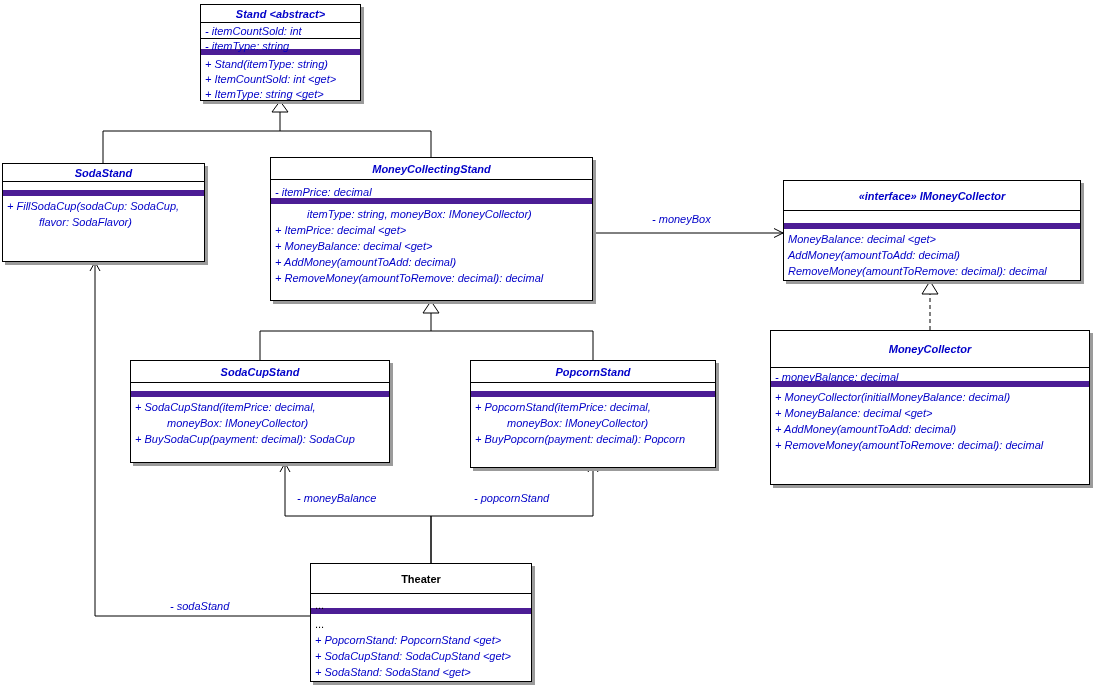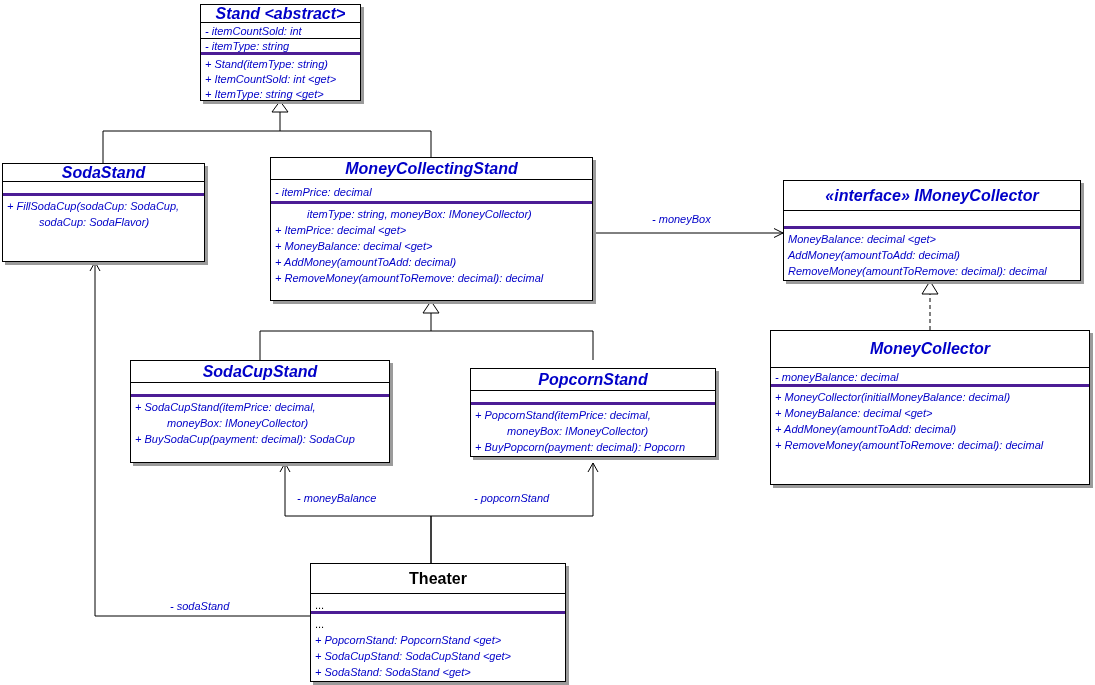--- a/index.html
+++ b/index.html
@@ -17,24 +17,24 @@
   }
   .uml-box{
     position:absolute;z-index:2;
     background:#ffffff;border:1px solid #000;
     box-shadow:3px 3px 0 #9b9b9b;
     display:flex;flex-direction:column;
   }
   .title{
     flex:0 0 auto;height:18px;border-bottom:1px solid #000;
     display:flex;align-items:center;justify-content:center;
-    font-size:16px;font-weight:bold;font-style:italic;color:#0000c8;white-space:nowrap;
+    font-size:11px;font-weight:bold;font-style:italic;color:#0000c8;white-space:nowrap;
   }
   .title.plain{font-style:normal;color:#000}
-  .fields{flex:0 0 auto;border-bottom:3px solid #4c1d95;padding-top:1px;min-height:12px}
+  .fields{flex:0 0 auto;border-bottom:6px solid #4c1d95;padding-top:1px;min-height:12px}
   .methods{flex:1 1 auto;padding-top:2px}
   .member{
     height:16px;line-height:16px;font-size:11px;font-style:italic;
     color:#0000c8;padding-left:4px;white-space:nowrap;
   }
   .member.plain{font-style:normal;color:#000}
   .member.cont{padding-left:36px}
   .rowline{border-bottom:1px solid #000}
 
   
@@ -48,24 +48,24 @@
   .box-mcs .fields{height:24px;padding-top:4px}
   .box-imc{left:783px;top:180px;width:298px;height:101px}
   .box-imc .title{height:30px}
   .box-imc .fields{height:18px}
   .box-mc{left:770px;top:330px;width:320px;height:155px}
   .box-mc .title{height:37px}
   .box-mc .fields{height:19px}
   .box-scs{left:130px;top:360px;width:260px;height:103px}
   .box-scs .title{height:22px}
   .box-scs .fields{height:14px}
-  .box-pcs{left:470px;top:368px;width:246px;height:89px}
+  .box-pcs{left:470px;top:360px;width:246px;height:108px}
   .box-pcs .title{height:22px}
   .box-pcs .fields{height:14px}
-  .box-theater{left:310px;top:563px;width:256px;height:119px}
+  .box-theater{left:310px;top:563px;width:222px;height:119px}
   .box-theater .title{height:30px}
   .box-theater .fields{height:20px;padding-top:3px}
 </style>
 </head>
 <body>
 
 <svg id="connectors" width="1095" height="685" viewBox="0 0 1095 685">
   <g stroke="#000" stroke-width="1" fill="none">
     <path d="M280,112 L280,131 M103,131 L431,131 M103,131 L103,163 M431,131 L431,157"></path>
     <polygon points="280,101 272,112 288,112" fill="#ffffff"></polygon>
@@ -112,21 +112,21 @@
     <div class="member">+ ItemCountSold: int &lt;get&gt;</div>
     <div class="member">+ ItemType: string &lt;get&gt;</div>
   </div>
 </div>
 
 <div class="uml-box box-sodastand">
   <div class="title">SodaStand</div>
   <div class="fields"></div>
   <div class="methods">
     <div class="member">+ FillSodaCup(sodaCup: SodaCup,</div>
-    <div class="member cont">sodaCup: SodaFlavor)</div>
+    <div class="member cont">flavor: SodaFlavor)</div>
   </div>
 </div>
 
 <div class="uml-box box-mcs">
   <div class="title">MoneyCollectingStand</div>
   <div class="fields">
     <div class="member">- itemPrice: decimal</div>
   </div>
   <div class="methods">
     <div class="member cont">itemType: string, moneyBox: IMoneyCollector)</div>

